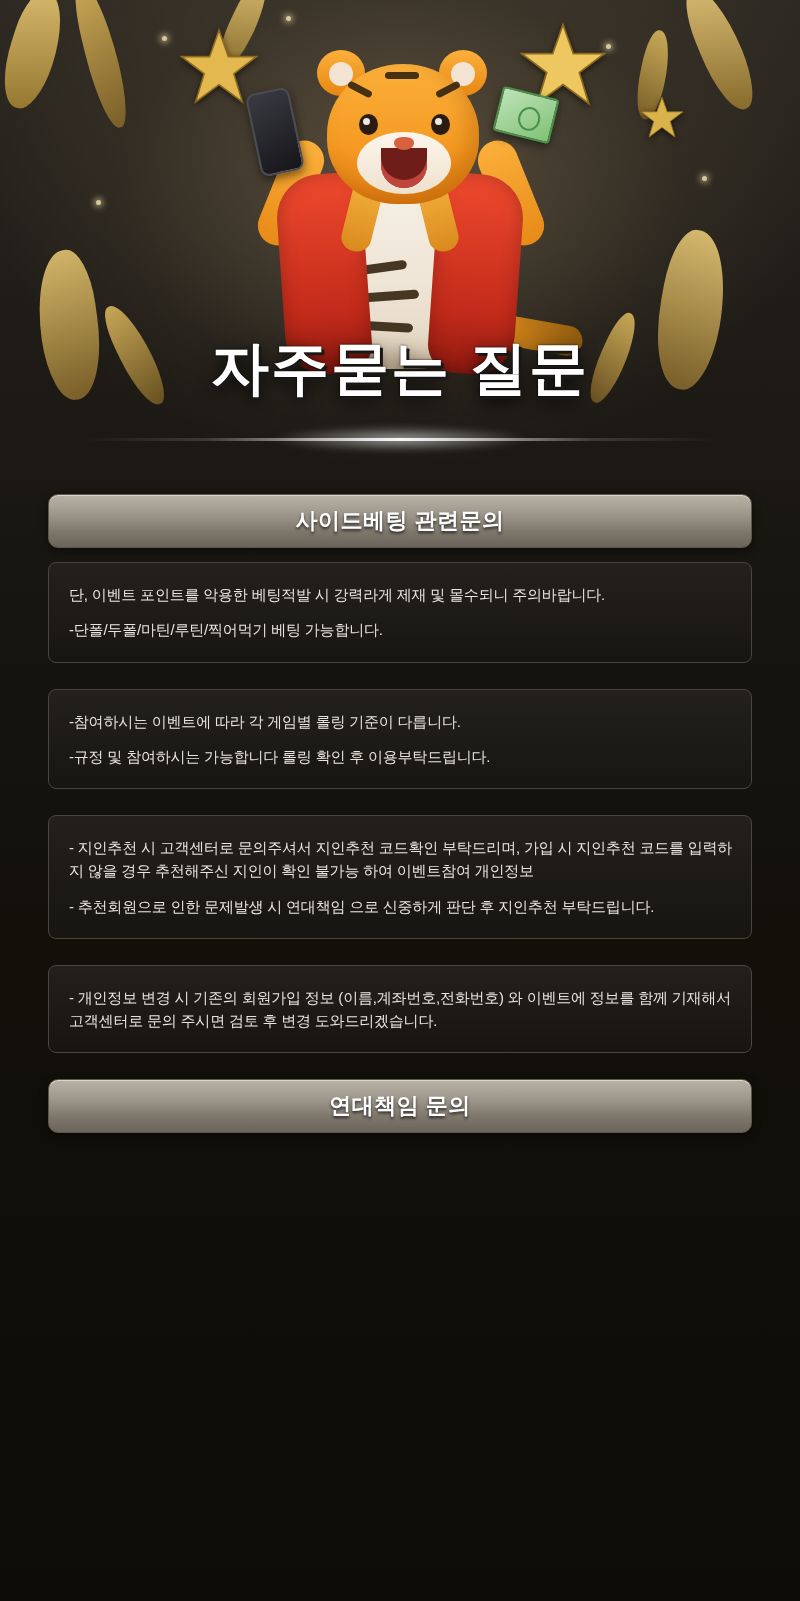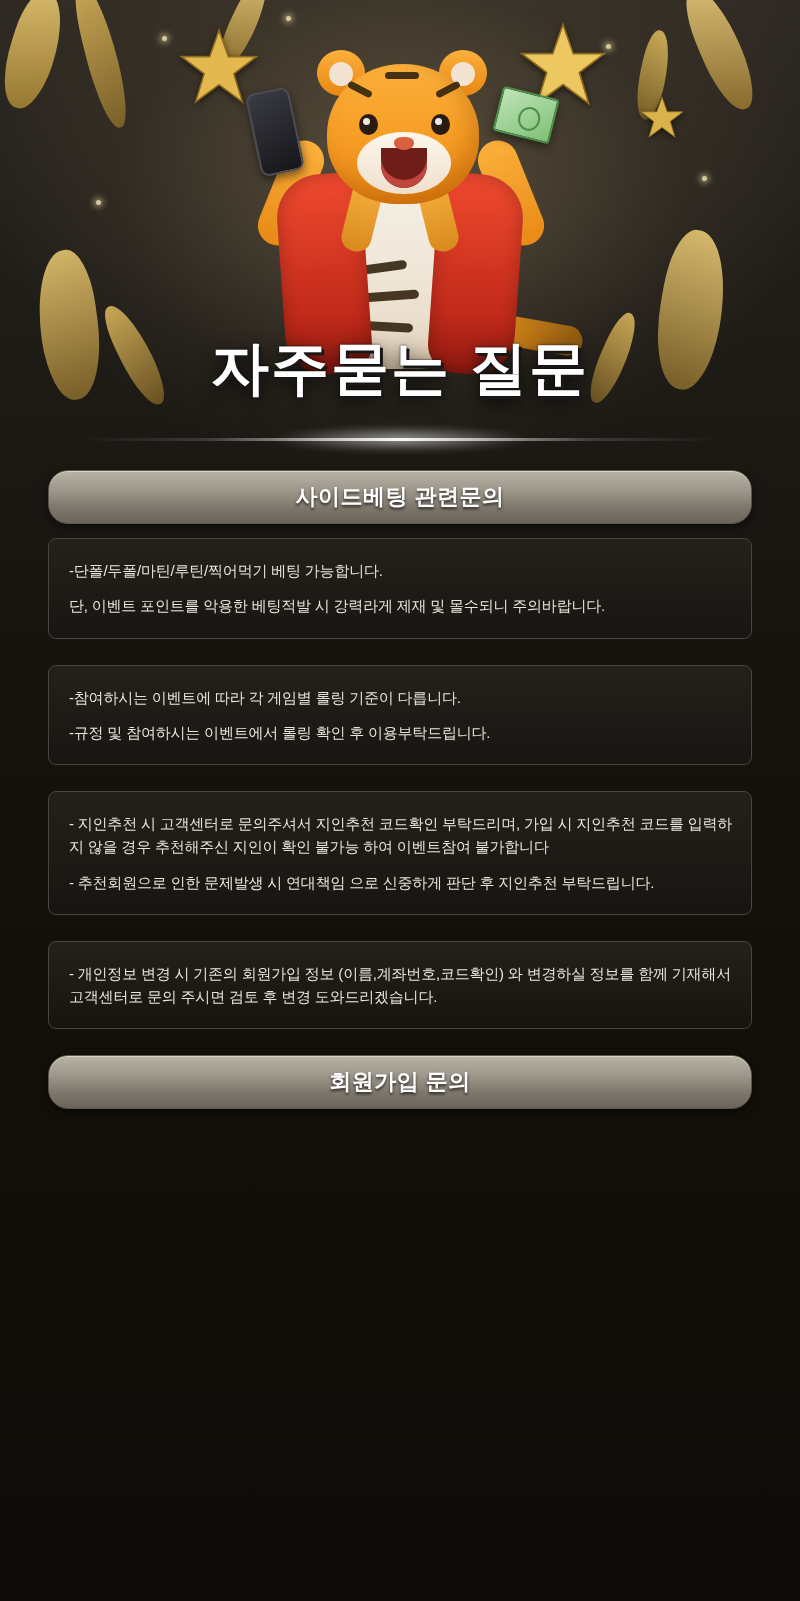--- a/index.html
+++ b/index.html
@@ -213,27 +213,28 @@
 
   
   .faq {
     position: absolute;
     left: 48px; top: 470px;
     width: 704px;
   }
   .faq-block { margin-bottom: 26px; }
   .faq-header {
     height: 54px;
-    border-radius: 20px;
+    border-radius: 10px;
     background: linear-gradient(180deg,#b9b3a6 0%, #9b9489 40%, #7e776c 70%, #6a645a 100%);
     border: 1px solid #5d564c;
     display: flex;
     align-items: center;
     justify-content: center;
     box-shadow: inset 0 1px 0 rgba(255,255,255,.45), 0 3px 8px rgba(0,0,0,.5);
+    margin-top: 24px;
   }
   .faq-header-text {
     font-size: 22px;
     font-weight: 700;
     color: #ffffff;
     text-shadow: 0 2px 3px rgba(0,0,0,.7);
     letter-spacing: .5px;
   }
   .faq-body {
     margin-top: 14px;
@@ -324,45 +325,45 @@
     <div class="title-divider"></div>
   </div>
 
   <div class="faq">
 
     <div class="faq-block">
       <div class="faq-header">
         <span class="faq-header-text">사이드베팅 관련문의</span>
       </div>
       <div class="faq-body">
+        <div class="faq-line">단, 이벤트 포인트를 악용한 베팅적발 시 강력라게 제재 및 몰수되니 주의바랍니다.</div>
         <div class="faq-line">-단폴/두폴/마틴/루틴/찍어먹기 베팅 가능합니다.</div>
-        <div class="faq-line">단, 이벤트 포인트를 악용한 베팅적발 시 강력라게 제재 및 몰수되니 주의바랍니다.</div>
       </div>
     </div>
 
     <div class="faq-block">
       <div class="faq-body">
         <div class="faq-line">-참여하시는 이벤트에 따라 각 게임별 롤링 기준이 다릅니다.</div>
-        <div class="faq-line">-규정 및 참여하시는 이벤트에서 롤링 확인 후 이용부탁드립니다.</div>
+        <div class="faq-line">-규정 및 참여하시는 가능합니다 롤링 확인 후 이용부탁드립니다.</div>
       </div>
     </div>
 
     <div class="faq-block">
       <div class="faq-body">
-        <div class="faq-line">- 지인추천 시 고객센터로 문의주셔서 지인추천 코드확인 부탁드리며, 가입 시 지인추천 코드를 입력하지 않을 경우 추천해주신 지인이 확인 불가능 하여 이벤트참여 불가합니다</div>
+        <div class="faq-line">- 지인추천 시 고객센터로 문의주셔서 지인추천 코드확인 부탁드리며, 가입 시 지인추천 코드를 입력하지 않을 경우 추천해주신 지인이 확인 불가능 하여 이벤트참여 개인정보</div>
         <div class="faq-line">- 추천회원으로 인한 문제발생 시 연대책임 으로 신중하게 판단 후 지인추천 부탁드립니다.</div>
       </div>
     </div>
 
     <div class="faq-block">
       <div class="faq-body">
-        <div class="faq-line">- 개인정보 변경 시 기존의 회원가입 정보 (이름,계좌번호,코드확인) 와 변경하실 정보를 함께 기재해서 고객센터로 문의 주시면 검토 후 변경 도와드리겠습니다.</div>
+        <div class="faq-line">- 개인정보 변경 시 기존의 회원가입 정보 (이름,계좌번호,전화번호) 와 이벤트에 정보를 함께 기재해서 고객센터로 문의 주시면 검토 후 변경 도와드리겠습니다.</div>
       </div>
     </div>
 
     <div class="faq-block">
       <div class="faq-header">
-        <span class="faq-header-text">회원가입 문의</span>
+        <span class="faq-header-text">연대책임 문의</span>
       </div>
     </div>
 
   </div>
 </div>
 
 </body></html>

